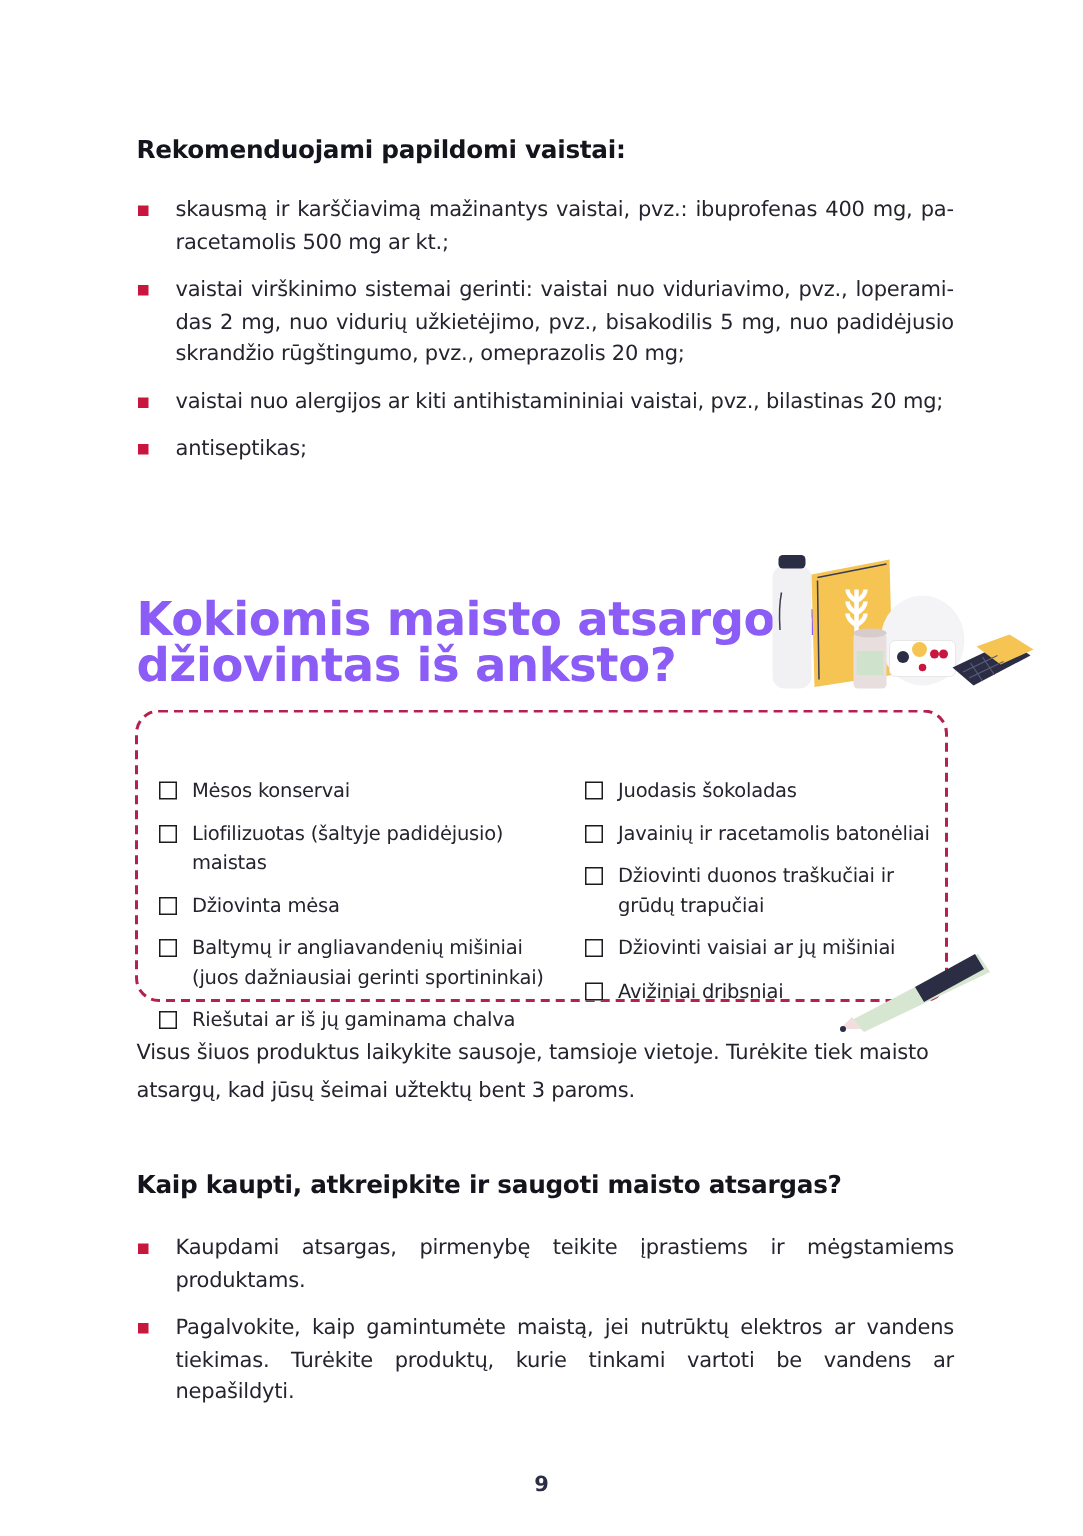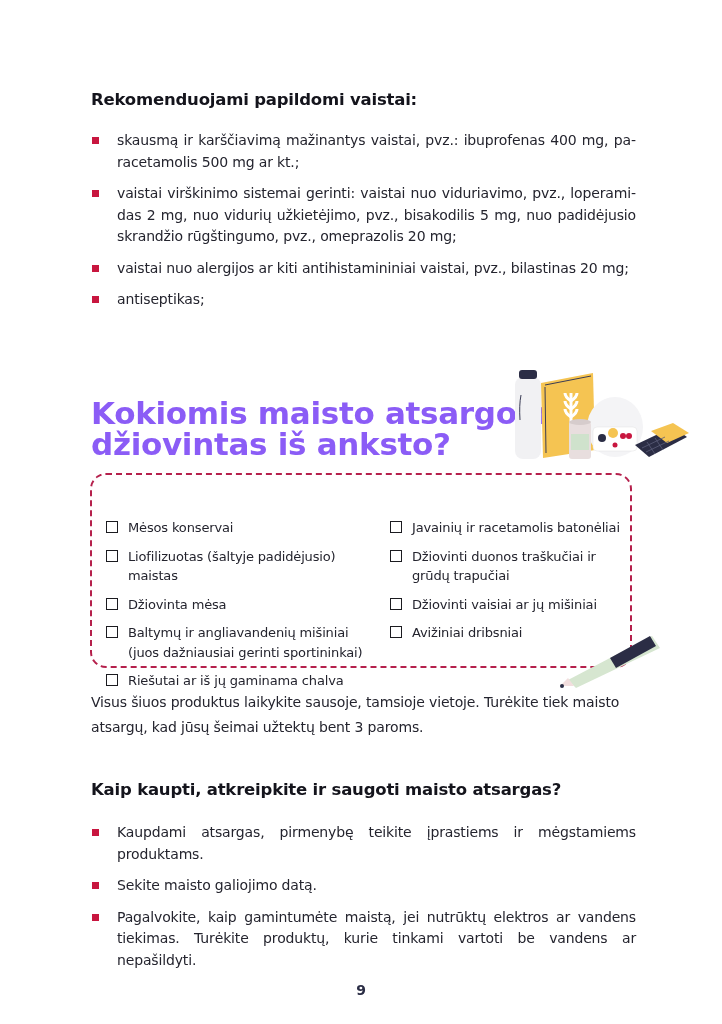--- a/index.html
+++ b/index.html
@@ -95,37 +95,37 @@
 
 <div class="checkbox-panel">
   <ul class="col col-left">
     <li><span class="box"></span><span>Mėsos konservai</span></li>
     <li><span class="box"></span><span>Liofilizuotas (šaltyje padidėjusio) maistas</span></li>
     <li><span class="box"></span><span>Džiovinta mėsa</span></li>
     <li><span class="box"></span><span>Baltymų ir angliavandenių mišiniai (juos dažniausiai gerinti sportininkai)</span></li>
     <li><span class="box"></span><span>Riešutai ar iš jų gaminama chalva</span></li>
   </ul>
   <ul class="col col-right">
+    <li><span class="box"></span><span>Juodasis šokoladas</span></li>
     <li><span class="box"></span><span>Javainių ir racetamolis batonėliai</span></li>
     <li><span class="box"></span><span>Džiovinti duonos traškučiai ir grūdų trapučiai</span></li>
     <li><span class="box"></span><span>Džiovinti vaisiai ar jų mišiniai</span></li>
     <li><span class="box"></span><span>Avižiniai dribsniai</span></li>
   </ul>
 </div>
 
 <svg class="pencil" viewBox="0 0 110 60">
   <polygon points="8,52 92,8 100,20 16,60" fill="#d6e6d0"></polygon>
   <polygon points="52,32 92,10 98,20 58,42" fill="#2b2d45" transform="translate(-2,-2)"></polygon>
   <polygon points="0,58 8,50 14,58" fill="#f2dede"></polygon>
   <circle cx="2" cy="58" r="2" fill="#2b2d45"></circle>
 </svg>
 
 <p class="para">Visus šiuos produktus laikykite sausoje, tamsioje vietoje. Turėkite tiek maisto atsargų, kad jūsų šeimai užtektų bent 3 paroms.</p>
 
 <h3 id="h-how" class="h3">Kaip kaupti, atkreipkite ir saugoti maisto atsargas?</h3>
 
 <ul id="how-list" class="blist">
   <li><span class="bullet"></span><span>Kaupdami atsargas, pirmenybę teikite įprastiems ir mėgstamiems produktams.</span></li>
-  <li><span class="bullet"></span><span>Sekite maisto galiojimo datą.</span></li>
   <li><span class="bullet"></span><span>Pagalvokite, kaip gamintumėte maistą, jei nutrūktų elektros ar vandens tiekimas. Turėkite produktų, kurie tinkami vartoti be vandens ar nepašildyti.</span></li>
 </ul>
 
 <div class="page-num">9</div>
 
 </body></html>

